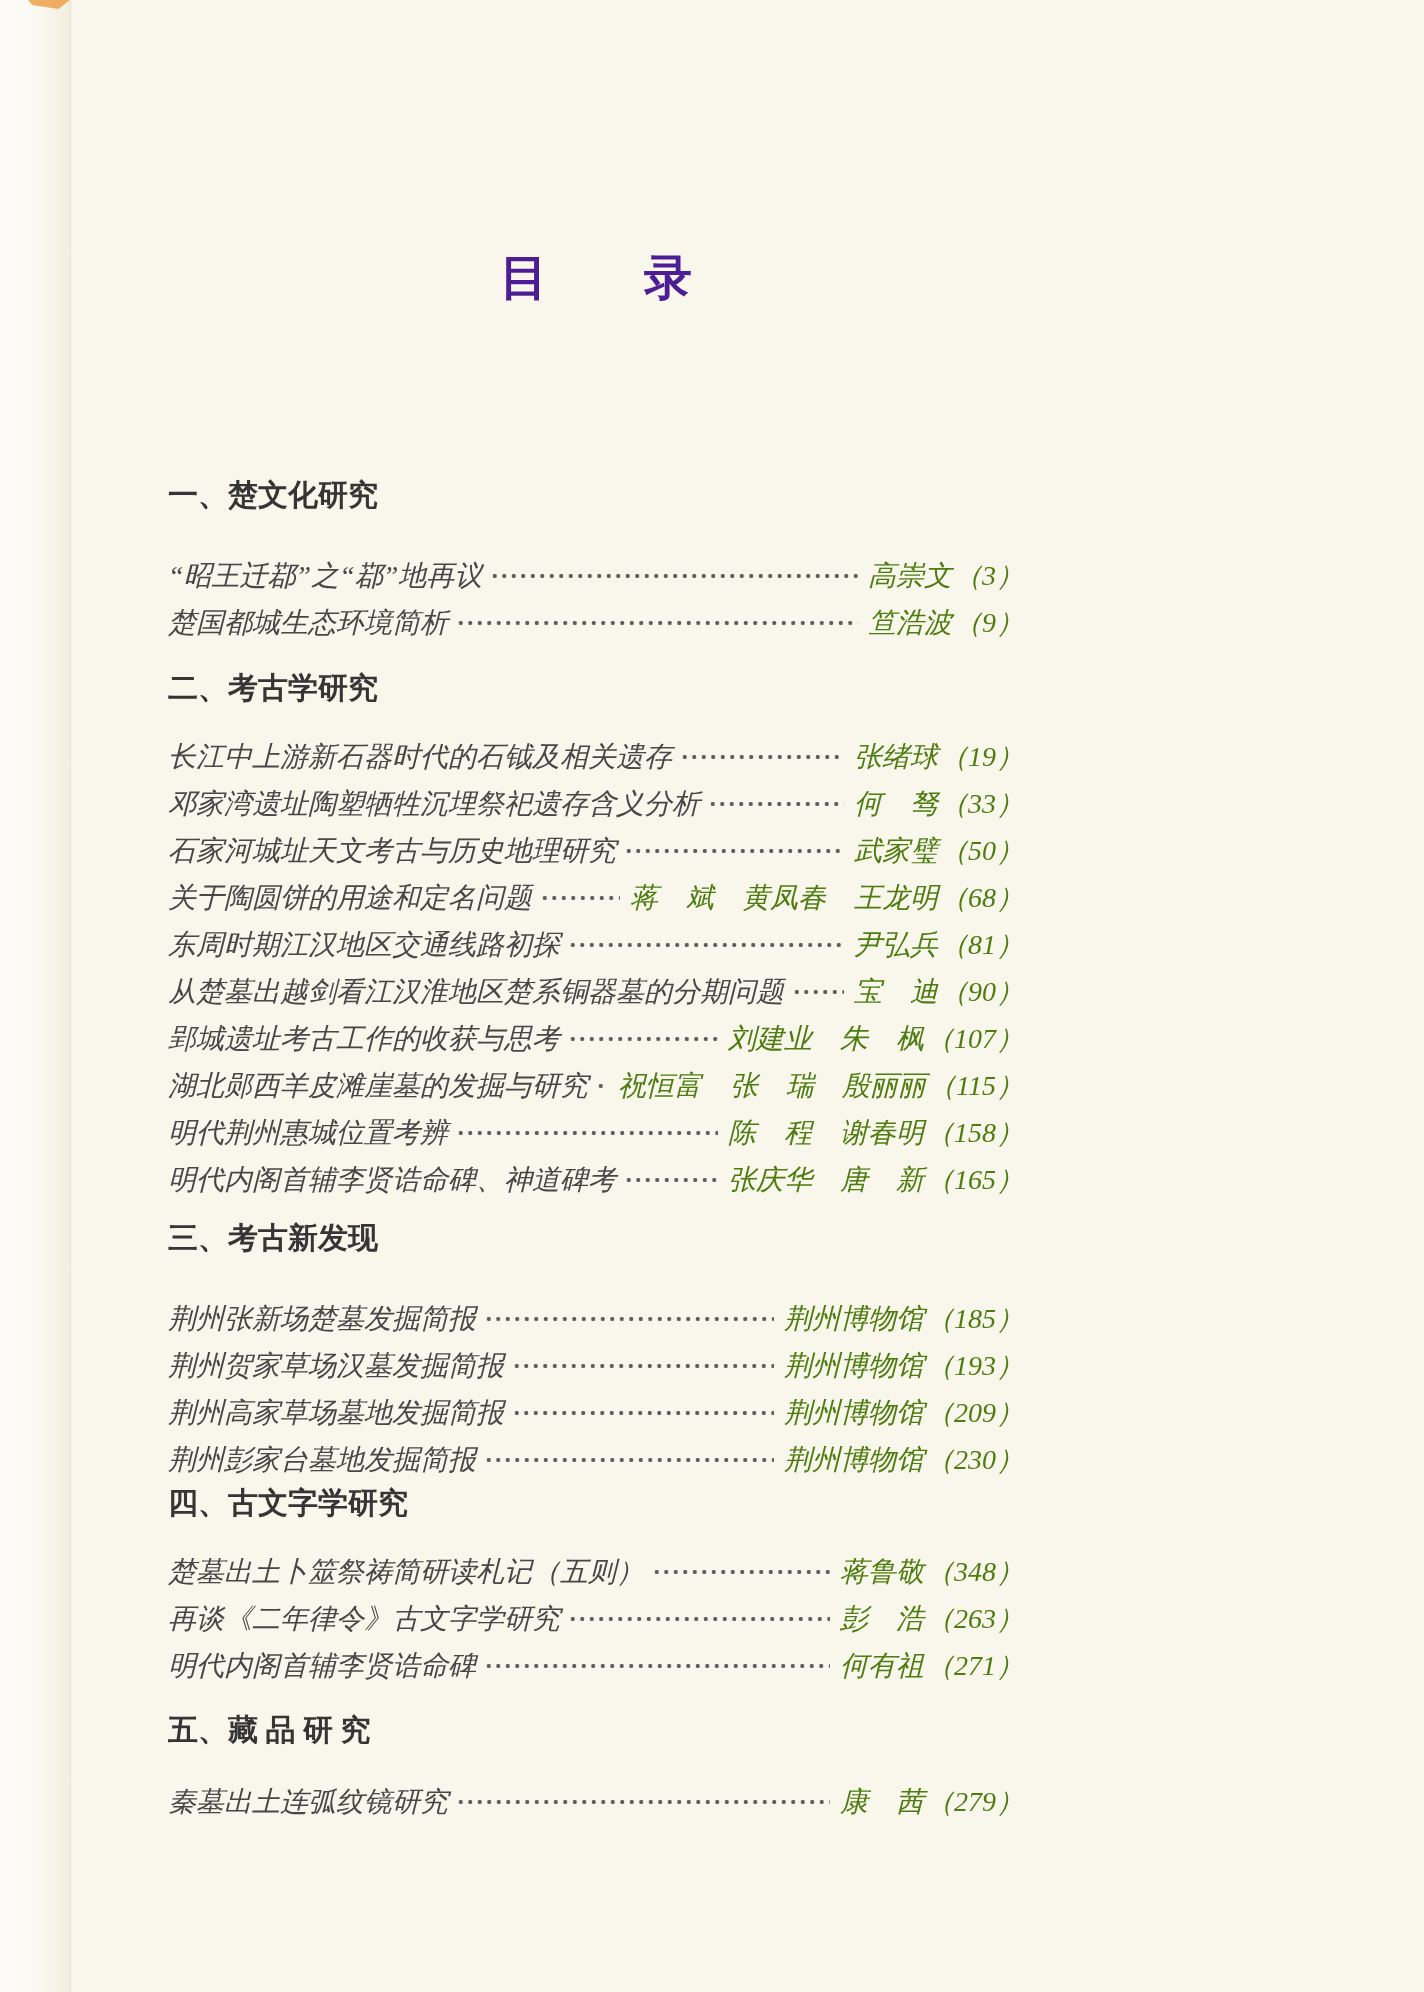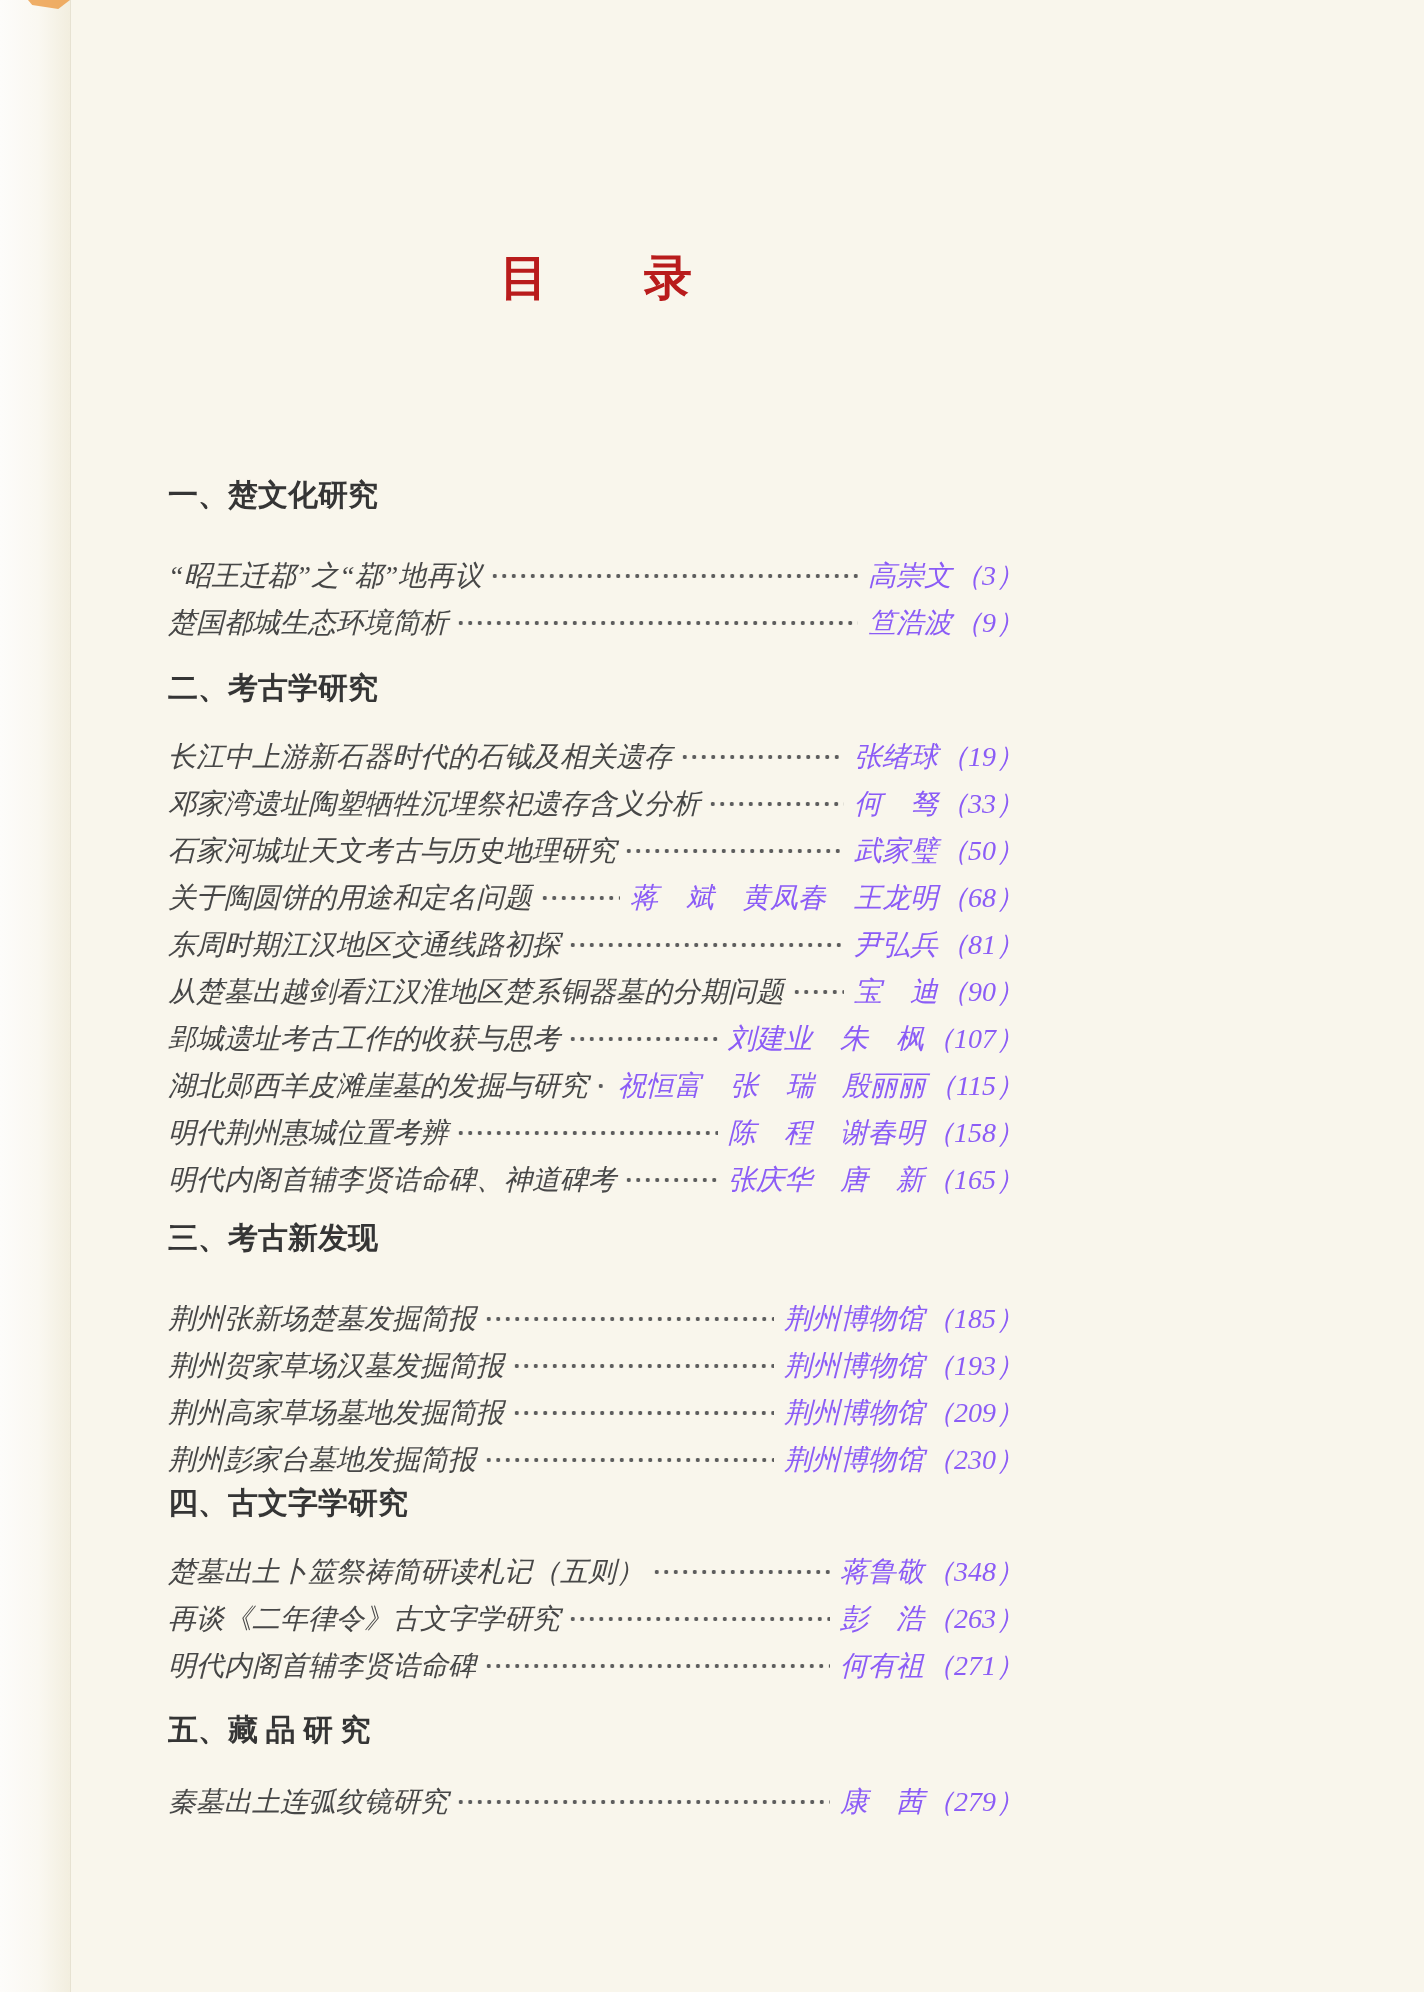--- a/index.html
+++ b/index.html
@@ -21,21 +21,21 @@
     clip-path: polygon(0 0, 100% 0, 72% 100%, 10% 55%);
   }
   main {
     position: absolute; left: 168px; top: 0; width: 856px;
     color: #474747;
   }
   .page-title {
     margin-top: 246px;
     text-align: center;
     font-size: 48px; line-height: 64px;
-    font-weight: 700; color: #b91c1c;
+    font-weight: 700; color: #4c1d95;
     white-space: pre;
   }
   .section-heading {
     font-size: 30px; line-height: 40px;
     font-weight: 700; color: #353535;
     white-space: pre;
   }
   .toc-row {
     display: flex; align-items: center;
     height: 47px;
@@ -44,21 +44,21 @@
   }
   .toc-title { white-space: pre; flex: 0 0 auto; }
   .leader {
     flex: 1 1 auto; align-self: stretch;
     margin: 0 10px 0 8px;
     background-image: radial-gradient(circle, #5d5d5d 1.8px, rgba(0,0,0,0) 2.3px);
     background-size: 9.5px 9.5px;
     background-repeat: repeat-x;
     background-position: 0 center;
   }
-  .toc-author { white-space: pre; flex: 0 0 auto; color: #8b5cf6; }
+  .toc-author { white-space: pre; flex: 0 0 auto; color: #4d7c0f; }
   .page-no { margin-left: 2px; }
   .page-no::before { content: "（"; }
   .page-no::after  { content: "）"; }
 
   
   .s0 .section-heading { margin-top: 165px; }
   .s0 .rows { margin-top: 37px; }
   .s1 .section-heading { margin-top: 22px; }
   .s1 .rows { margin-top: 25px; }
   .s2 .section-heading { margin-top: 15px; }

